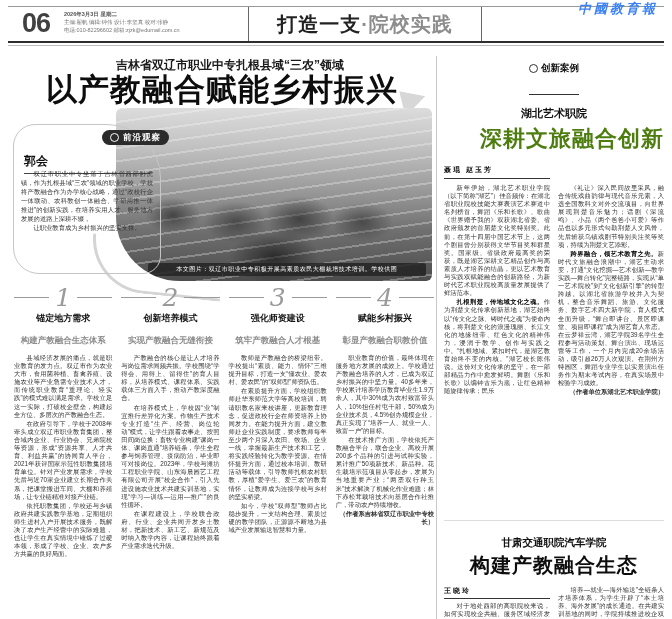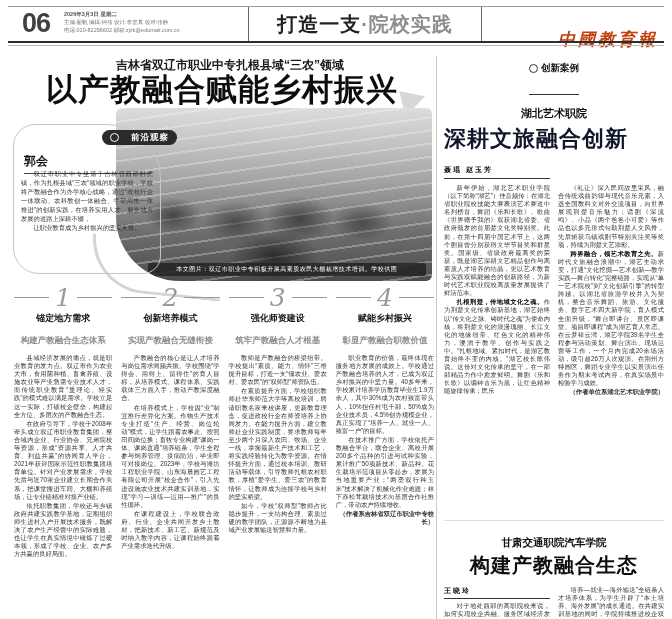--- a/index.html
+++ b/index.html
@@ -8,32 +8,32 @@
   .hrule{position:absolute;left:8px;right:8px;background:#999;height:1px;}
   .rule-top{top:6px;}
   .rule-mid{top:41px;height:2px;background:#2e2e2e;}
   .rule-mid2{top:45px;background:#bdbdbd;}
   .pagenum{position:absolute;left:22px;top:8px;font-size:27px;font-weight:bold;color:#404040;letter-spacing:-1px;}
   .issue-info{position:absolute;left:64px;top:10px;font-size:5.5px;line-height:8px;color:#777;}
   .issue-info .d{color:#555;font-weight:bold;}
   .section-box{position:absolute;left:248px;top:7px;width:232px;height:34px;border-left:1px solid #666;border-right:1px solid #666;
                display:flex;align-items:center;justify-content:center;font-size:20px;font-weight:bold;letter-spacing:1px;}
   .section-box .sub{color:#8d8d8d;}
-  .masthead{position:absolute;right:14px;top:28px;font-family:"DejaVu Serif","Liberation Serif",serif;
-            font-style:italic;font-weight:bold;font-size:17px;letter-spacing:3px;color:#c2410c;}
+  .masthead{position:absolute;right:14px;top:0;font-family:"DejaVu Serif","Liberation Serif",serif;
+            font-style:italic;font-weight:bold;font-size:13px;letter-spacing:3px;color:#3b82f6;}
   .lead-kicker{position:absolute;left:30px;top:57px;width:400px;text-align:center;font-size:12px;font-weight:bold;color:#1a1a1a;}
   .lead-headline{position:absolute;left:10px;top:69px;width:424px;text-align:center;font-size:31px;font-weight:bold;
                  color:#0d0d0d;letter-spacing:1px;}
   .deco-tri{position:absolute;left:402px;top:88px;width:0;height:0;border-left:24px solid #d7d7d7;
             border-top:11px solid transparent;border-bottom:15px solid transparent;transform:rotate(-14deg);}
   
   .bubble{position:absolute;left:13px;top:124px;width:146px;height:148px;border:1px solid #c6c6c6;
           border-radius:22px 54px 18px 26px;}
   .observe-badge{position:absolute;left:102px;top:130px;height:15px;padding:0 8px;background:#2b2b2b;color:#fff;
-                 border-radius:8px;display:flex;align-items:center;gap:12px;font-size:8.5px;font-weight:bold;letter-spacing:1px;}
+                 border-radius:8px;display:flex;align-items:center;gap:4px;font-size:8.5px;font-weight:bold;letter-spacing:1px;}
   .ring{width:7px;height:7px;border:1.5px solid #fff;border-radius:50%;background:transparent;display:inline-block;}
   .lead-byline{position:absolute;left:24px;top:153px;width:126px;font-size:12px;font-weight:bold;color:#111;
                border-bottom:1px solid #444;padding-bottom:3px;}
   .lead-intro{position:absolute;left:21px;top:169px;width:132px;font-size:6.3px;line-height:9px;color:#333;
               text-align:justify;}
   .lead-intro .ind{text-indent:2em;}
   .lead-intro .tail{text-align:center;text-indent:0;}
   
   .photo{position:absolute;left:116px;top:108px;width:316px;height:173px;border-radius:6px 6px 6px 64px;overflow:hidden;
          background:
@@ -61,21 +61,21 @@
   .body p{margin:0 0 1px;text-indent:2em;}
   .body p b{color:#000;}
   .signoff{font-weight:bold;text-align:right;text-indent:0 !important;}
   
   .vdivider{position:absolute;left:436px;top:56px;bottom:0;width:1px;background:#c9c9c9;}
   .right{position:absolute;left:444px;top:62px;width:220px;}
   .case-badge{display:flex;align-items:center;justify-content:center;gap:3px;font-size:9.5px;font-weight:bold;color:#111;}
   .case-badge .inner{border-bottom:1px solid #333;padding-bottom:19px;display:flex;align-items:center;gap:3px;}
   .ring-dark{width:7px;height:7px;border:1px solid #333;border-radius:50%;display:inline-block;}
   .case-kicker{text-align:center;font-size:11px;font-weight:bold;margin-top:11px;color:#111;}
-  .case-headline{text-align:left;font-size:22px;font-weight:bold;color:#0f172a;margin-top:3px;letter-spacing:1px;font-family:Liberation Serif, serif;}
+  .case-headline{text-align:right;font-size:22px;font-weight:bold;color:#4d7c0f;margin-top:3px;letter-spacing:1px;font-family:Liberation Serif, serif;}
   .case-byline{width:106px;font-size:7px;font-weight:bold;color:#111;border-bottom:1px solid #333;
                padding-bottom:3px;margin-top:11px;letter-spacing:2px;}
   .case-cols{display:flex;gap:8px;margin-top:5px;height:347px;overflow:hidden;}
   .case-cols .body{width:106px;}
   .rdivider{position:absolute;left:444px;right:8px;top:520px;height:1px;background:#ddd;}
   .bottom-art{position:absolute;left:444px;top:536px;width:220px;height:83px;overflow:hidden;}
   .bottom-kicker{text-align:center;font-size:10.5px;font-weight:bold;color:#111;}
   .bottom-headline{text-align:center;font-size:20px;font-weight:bold;color:#0d0d0d;margin-top:2px;letter-spacing:1px;}
   .bottom-cols{display:flex;gap:8px;margin-top:7px;}
   .bottom-cols .sub{width:106px;}

